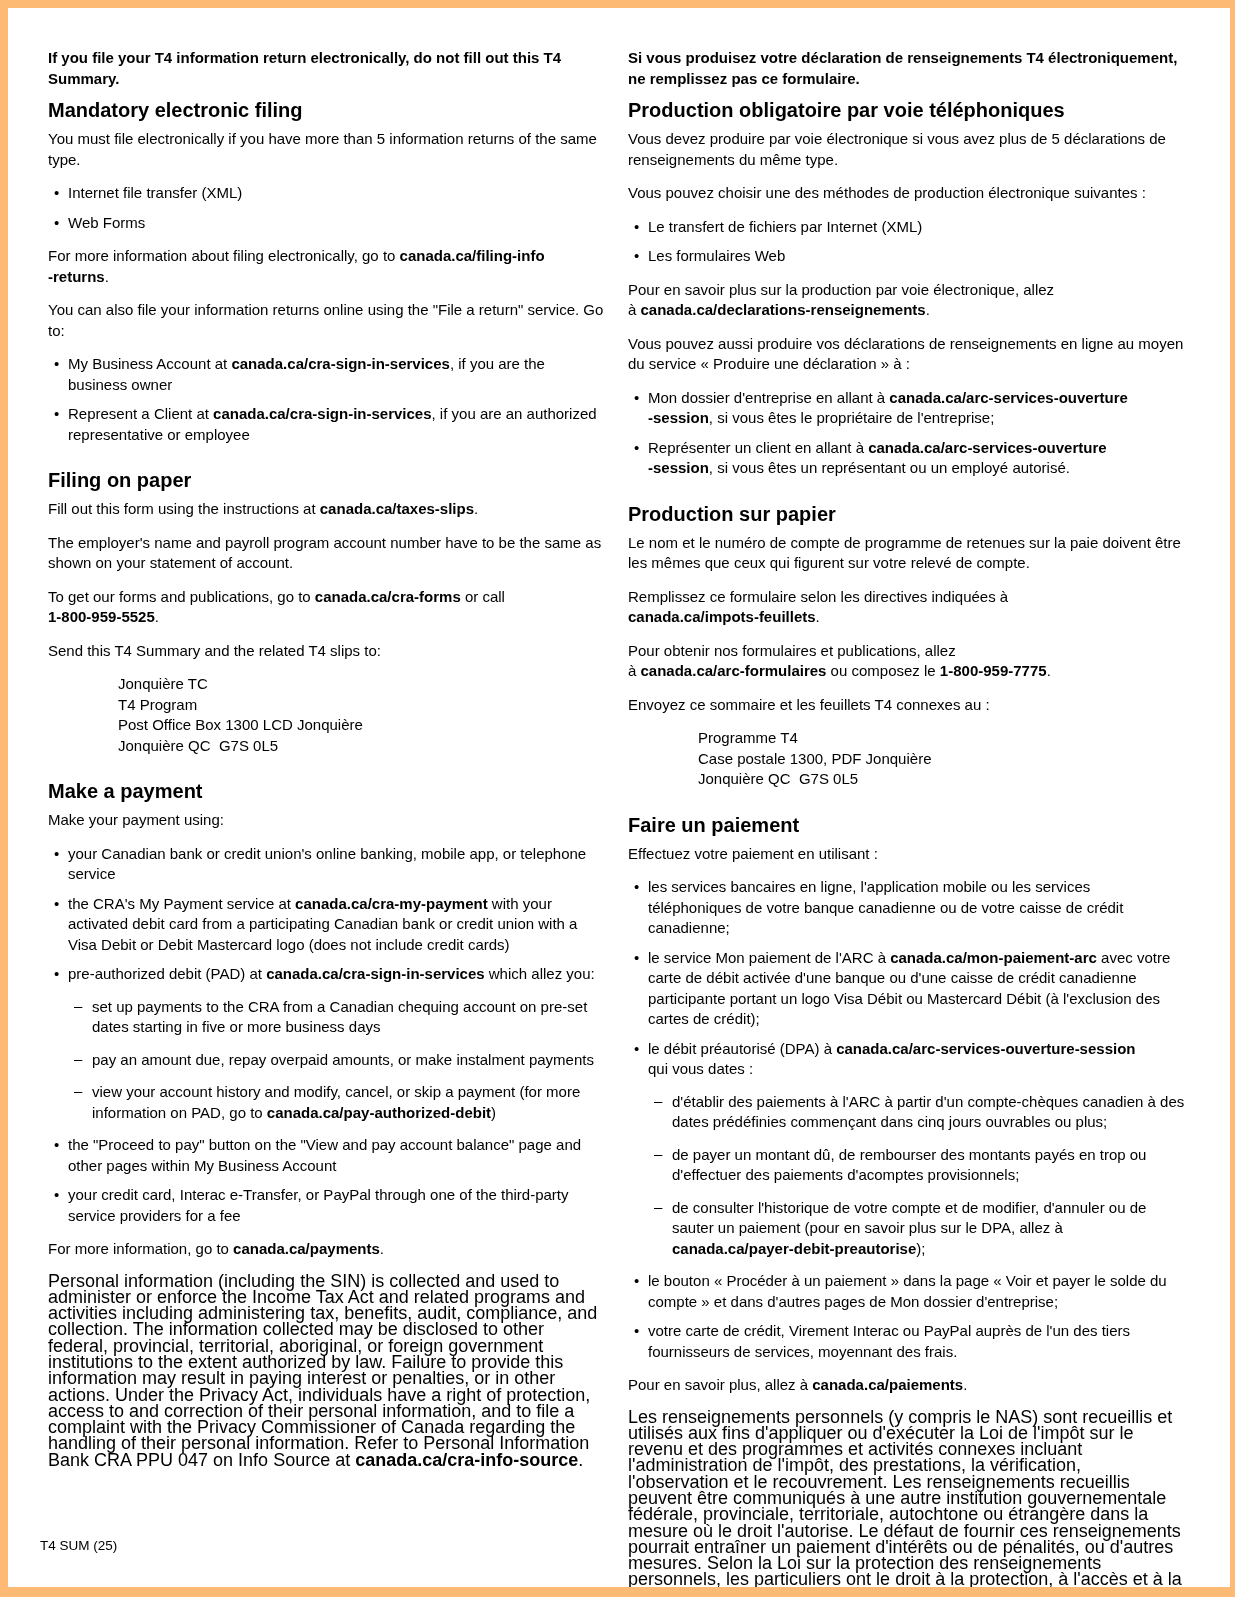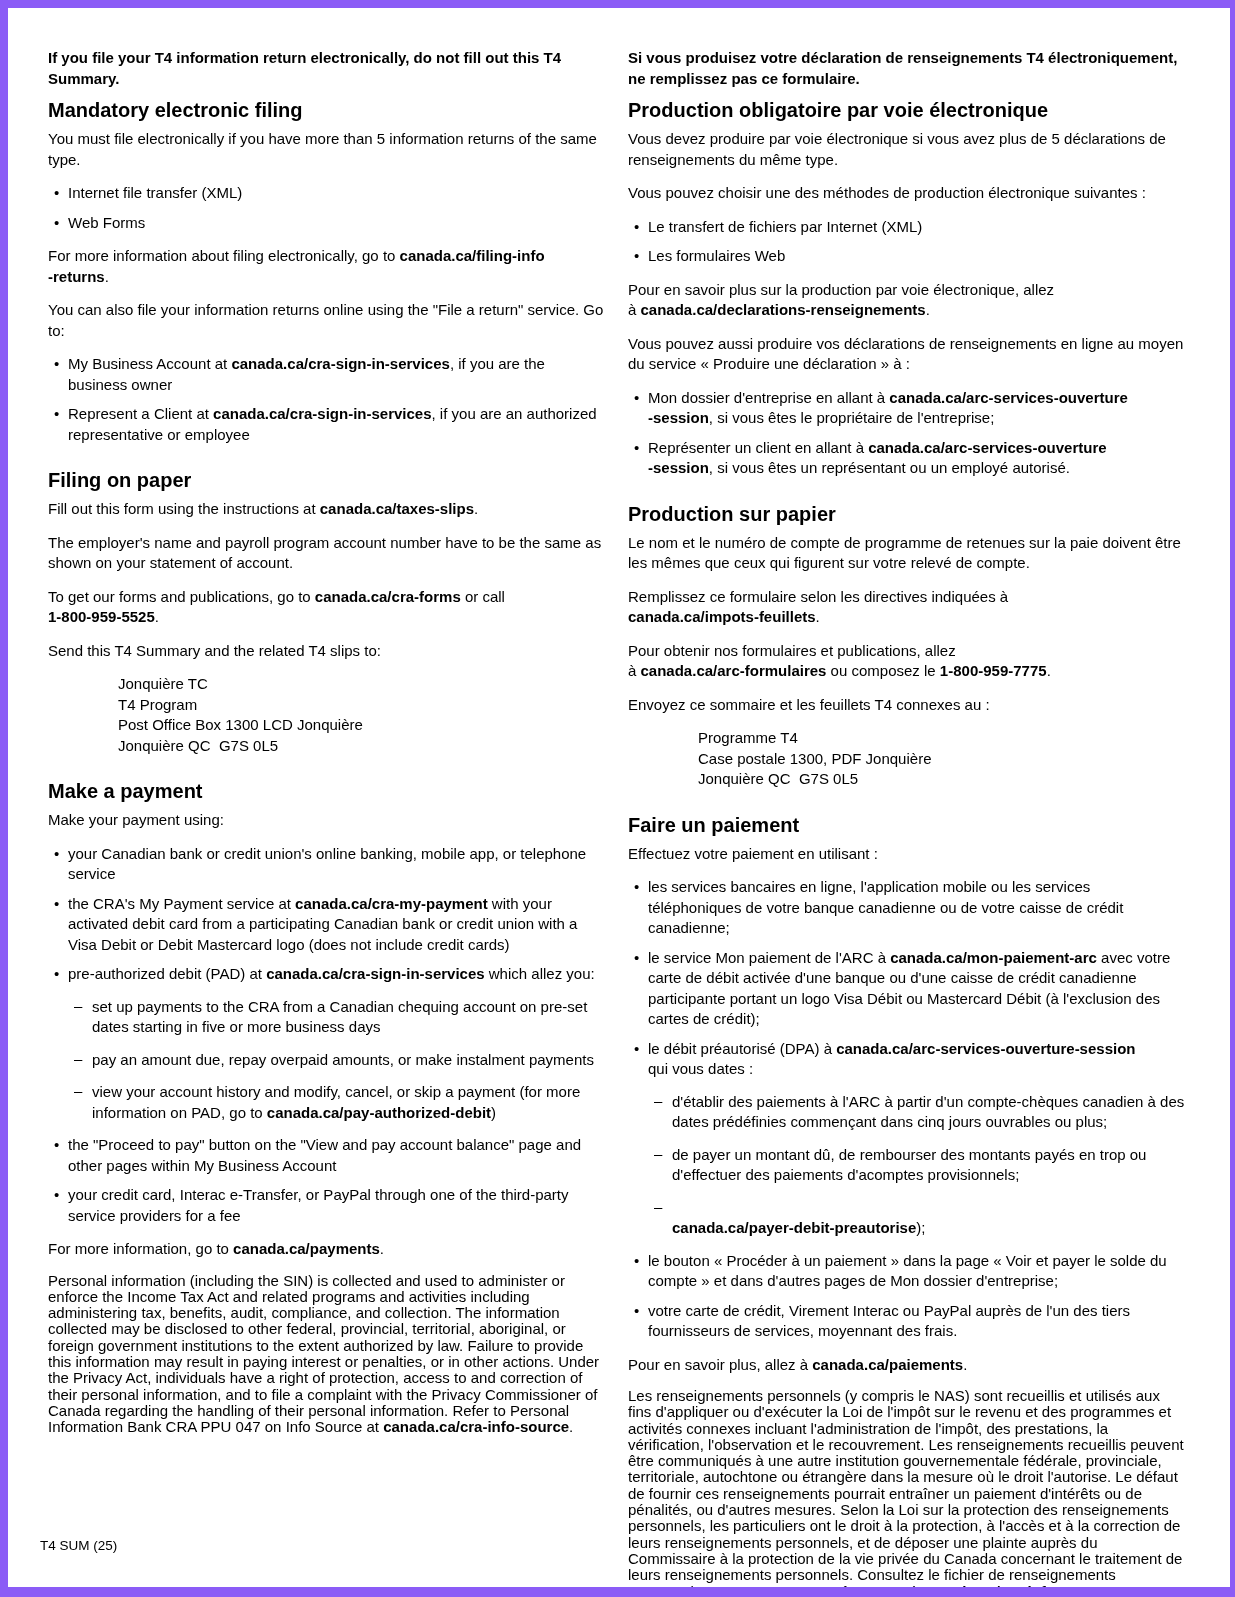--- a/index.html
+++ b/index.html
@@ -1,32 +1,32 @@
 <!DOCTYPE html>
 <html><head>
 <meta charset="utf-8">
 <style>
   html,body{margin:0;padding:0;}
   body{background:#1a1a1a;width:1235px;height:1597px;overflow:hidden;}
-  .canvas{position:relative;width:1235px;height:1597px;background:#8b5cf6;font-family:"Liberation Sans",sans-serif;}
+  .canvas{position:relative;width:1235px;height:1597px;background:#fdba74;font-family:"Liberation Sans",sans-serif;}
   .sheet{position:absolute;left:8px;top:8px;width:1222px;height:1579px;background:#ffffff;box-sizing:border-box;padding:40px 44px 0 40px;overflow:hidden;}
   .cols{display:flex;gap:23px;}
   .col{flex:0 0 557px;width:557px;color:#000;font-size:15px;line-height:20.5px;}
   .intro{font-weight:bold;margin:0;}
   .heading{font-size:20px;line-height:26px;font-weight:bold;margin:22px 0 4px 0;}
   .intro + .heading{margin-top:8px;}
   .heading + .para, .heading + .bullet{margin-top:6px;}
   .para{margin:13px 0;}
   .bullet{position:relative;padding-left:20px;margin:9px 0;}
   .dot{position:absolute;left:6px;top:0;}
   .sub{position:relative;padding-left:44px;margin:12px 0;}
   .dash{position:absolute;left:26px;top:-1px;}
   .btxt{display:block;}
   .address{margin:13px 0 13px 70px;white-space:pre-wrap;}
-  .fine{font-size:15px;line-height:16.3px;margin:13px 0 0 0;}
+  .fine{font-size:18px;line-height:16.3px;margin:13px 0 0 0;}
   .b{font-weight:bold;}
   .nb{white-space:nowrap;}
   .footer{position:absolute;left:32px;top:1530px;font-size:13.5px;color:#000;}
 </style>
 </head>
 <body>
 
 <div class="canvas">
   <div class="sheet">
     <div class="cols">
@@ -90,21 +90,21 @@
           </div>
           <div class="bullet">
             <span class="dot">•</span>
             <div class="btxt"><span>your credit card, Interac e-Transfer, or PayPal through one of the third-party service providers for a fee</span></div>
           </div>
           <div class="para"><span>For more information, go to </span><span class="b nb">canada.ca/payments</span><span>.</span></div>
           <div class="fine"><span>Personal information (including the SIN) is collected and used to administer or enforce the Income Tax Act and related programs and activities including administering tax, benefits, audit, compliance, and collection. The information collected may be disclosed to other federal, provincial, territorial, aboriginal, or foreign government institutions to the extent authorized by law. Failure to provide this information may result in paying interest or penalties, or in other actions. Under the Privacy Act, individuals have a right of protection, access to and correction of their personal information, and to file a complaint with the Privacy Commissioner of Canada regarding the handling of their personal information. Refer to Personal Information Bank CRA PPU 047 on Info Source at </span><span class="b nb">canada.ca/cra-info-source</span><span>.</span></div>
         </div>
       <div class="col">
           <div class="intro"><span>Si vous produisez votre déclaration de renseignements T4 électroniquement, ne remplissez pas ce formulaire.</span></div>
-          <h2 class="heading">Production obligatoire par voie électronique</h2>
+          <h2 class="heading">Production obligatoire par voie téléphoniques</h2>
           <div class="para"><span>Vous devez produire par voie électronique si vous avez plus de 5 déclarations de renseignements du même type.</span></div>
           <div class="para"><span>Vous pouvez choisir une des méthodes de production électronique suivantes :</span></div>
           <div class="bullet">
             <span class="dot">•</span>
             <div class="btxt"><span>Le transfert de fichiers par Internet (XML)</span></div>
           </div>
           <div class="bullet">
             <span class="dot">•</span>
             <div class="btxt"><span>Les formulaires Web</span></div>
           </div>
@@ -141,21 +141,21 @@
           <div class="sub">
             <span class="dash">–</span>
             <div class="btxt"><span>d'établir des paiements à l'ARC à partir d'un compte-chèques canadien à des dates prédéfinies commençant dans cinq jours ouvrables ou plus;</span></div>
           </div>
           <div class="sub">
             <span class="dash">–</span>
             <div class="btxt"><span>de payer un montant dû, de rembourser des montants payés en trop ou d'effectuer des paiements d'acomptes provisionnels;</span></div>
           </div>
           <div class="sub">
             <span class="dash">–</span>
-            <div class="btxt"><br><span class="b nb">canada.ca/payer-debit-preautorise</span><span>);</span></div>
+            <div class="btxt"><span>de consulter l'historique de votre compte et de modifier, d'annuler ou de sauter un paiement (pour en savoir plus sur le DPA, allez à</span><br><span class="b nb">canada.ca/payer-debit-preautorise</span><span>);</span></div>
           </div>
           <div class="bullet">
             <span class="dot">•</span>
             <div class="btxt"><span>le bouton « Procéder à un paiement » dans la page « Voir et payer le solde du compte » et dans d'autres pages de Mon dossier d'entreprise;</span></div>
           </div>
           <div class="bullet">
             <span class="dot">•</span>
             <div class="btxt"><span>votre carte de crédit, Virement Interac ou PayPal auprès de l'un des tiers fournisseurs de services, moyennant des frais.</span></div>
           </div>
           <div class="para"><span>Pour en savoir plus, allez à </span><span class="b nb">canada.ca/paiements</span><span>.</span></div>

